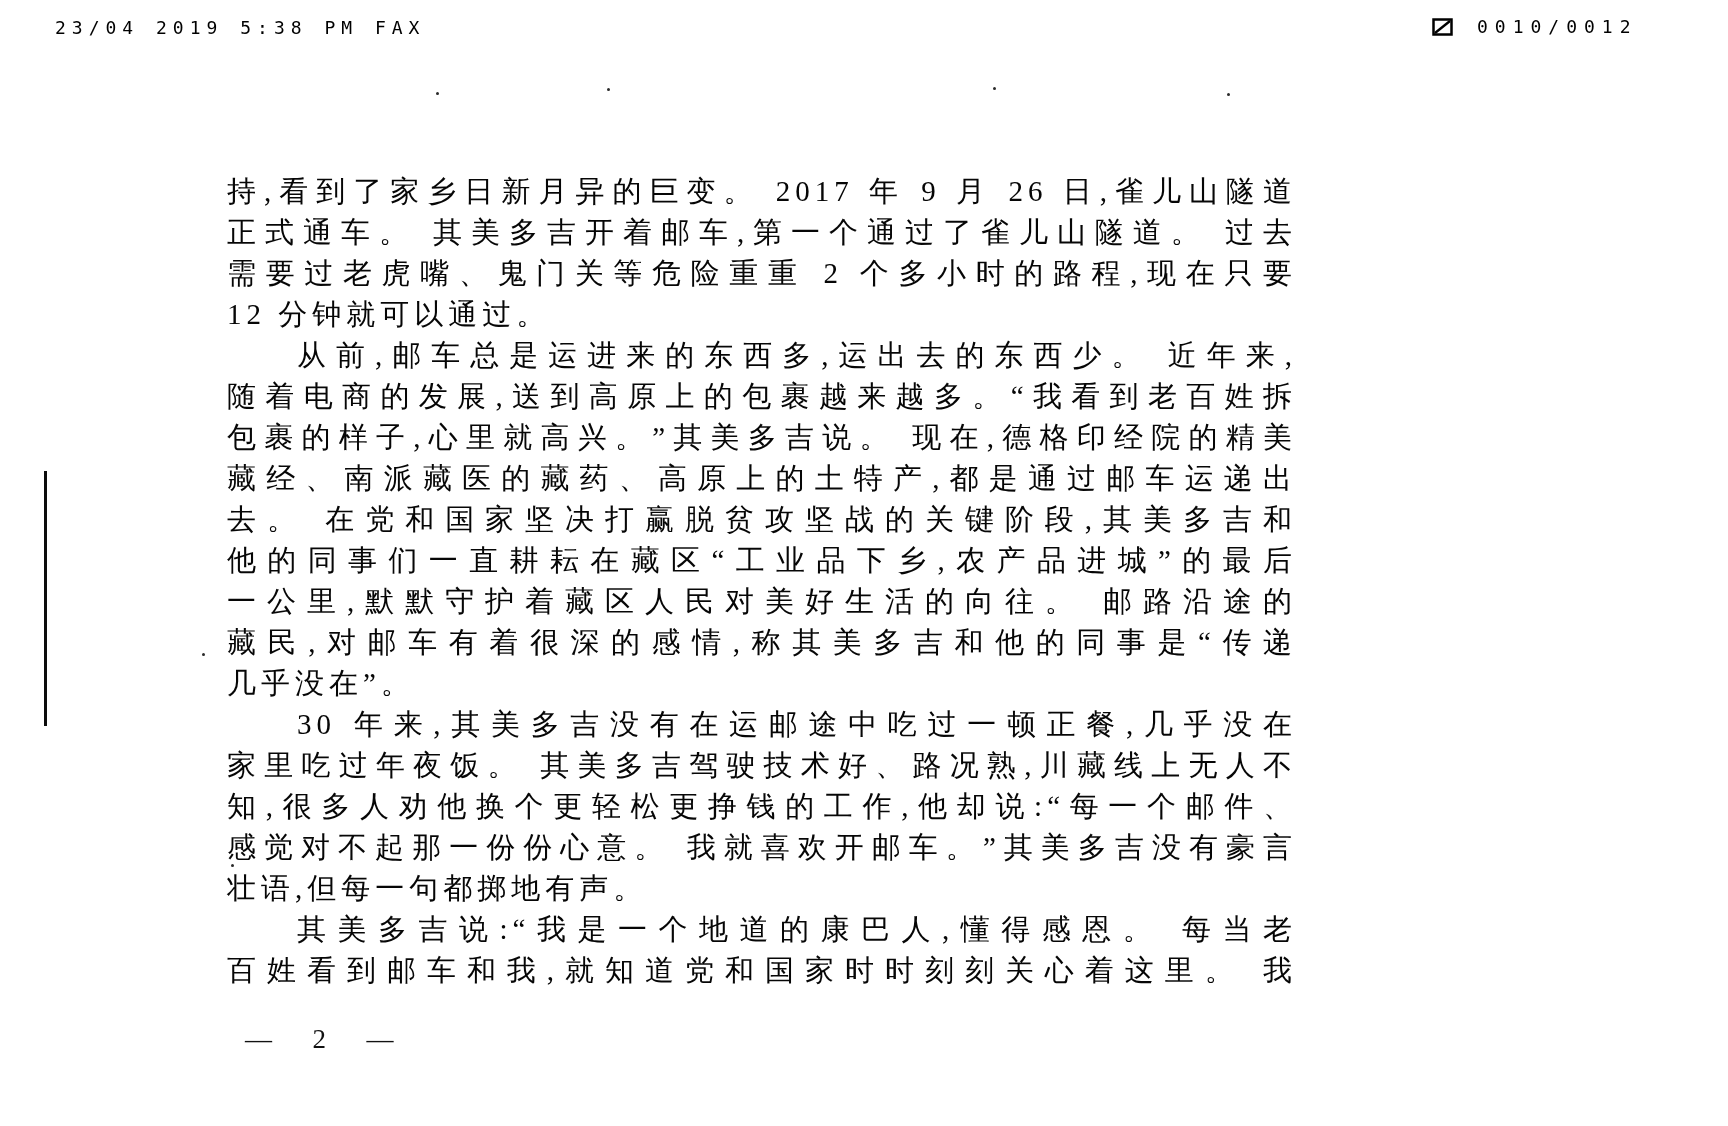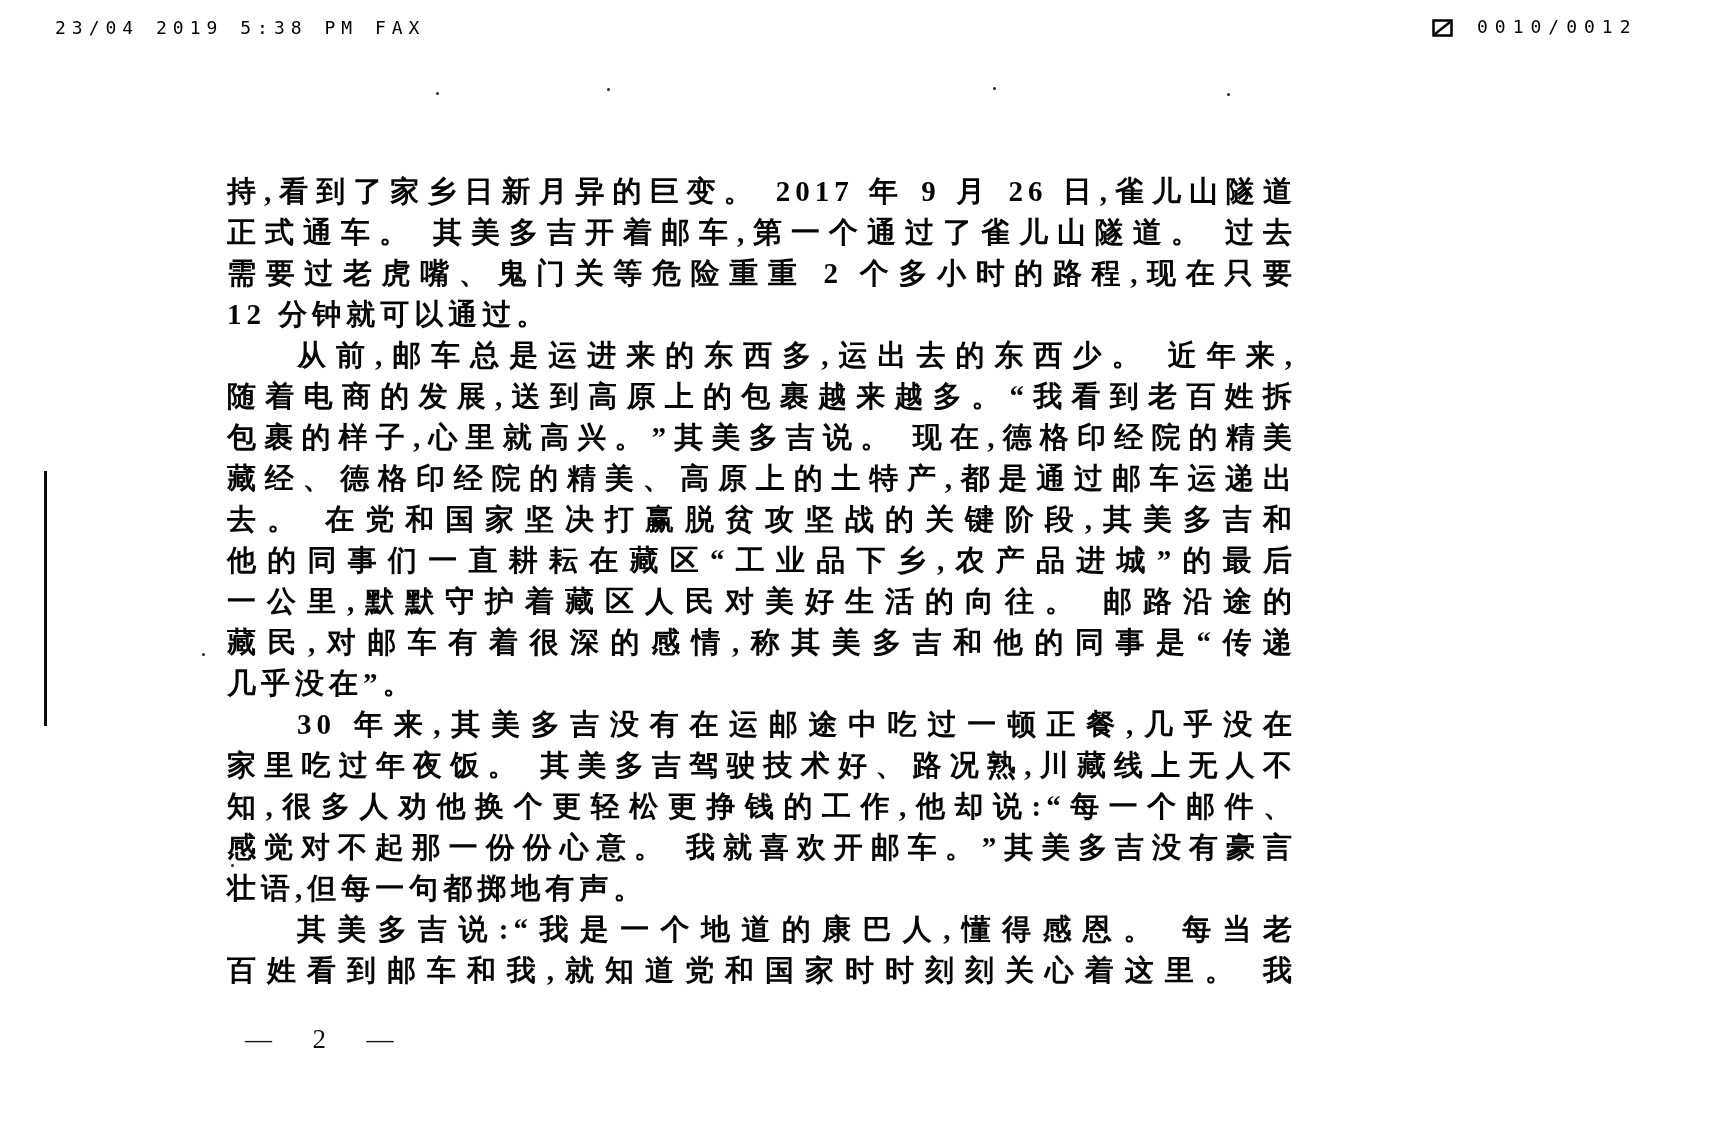--- a/index.html
+++ b/index.html
@@ -31,39 +31,38 @@
   .fax-timestamp {
     position: absolute;
     left: 55px; top: 1px;
     letter-spacing: 6px;
     white-space: pre;
   }
   .fax-counter-group {
     position: absolute;
     left: 1432px; top: 0px;
     display: flex;
-    align-items: flex-end;
+    align-items: center;
     gap: 24px;
   }
   .fax-page-icon {
     width: 21px; height: 18px;
     display: inline-block;
   }
   .fax-page-counter {
     letter-spacing: 7px;
     white-space: pre;
   }
 
   
   .text-block {
     position: absolute;
     left: 227px;
     top: 155px;
     width: 1070px;
-    font-weight: bold;
   }
   .ln {
     height: 41px;
     line-height: 41px;
     font-size: 29px;
     letter-spacing: 5px;
     white-space: normal;
     text-align: justify;
     text-align-last: justify;
     color: #060606;
@@ -125,21 +124,21 @@
       <div class="ln">持,看到了家乡日新月异的巨变。 2017 年 9 月 26 日,雀儿山隧道</div>
       <div class="ln">正式通车。 其美多吉开着邮车,第一个通过了雀儿山隧道。 过去</div>
       <div class="ln">需要过老虎嘴、鬼门关等危险重重 2 个多小时的路程,现在只要</div>
       <div class="ln endline">12 分钟就可以通过。</div>
     </div>
 
     <div>
       <div class="ln indent">从前,邮车总是运进来的东西多,运出去的东西少。 近年来,</div>
       <div class="ln">随着电商的发展,送到高原上的包裹越来越多。“我看到老百姓拆</div>
       <div class="ln">包裹的样子,心里就高兴。”其美多吉说。 现在,德格印经院的精美</div>
-      <div class="ln">藏经、德格印经院的精美、高原上的土特产,都是通过邮车运递出</div>
+      <div class="ln">藏经、南派藏医的藏药、高原上的土特产,都是通过邮车运递出</div>
       <div class="ln">去。 在党和国家坚决打赢脱贫攻坚战的关键阶段,其美多吉和</div>
       <div class="ln">他的同事们一直耕耘在藏区“工业品下乡,农产品进城”的最后</div>
       <div class="ln">一公里,默默守护着藏区人民对美好生活的向往。 邮路沿途的</div>
       <div class="ln">藏民,对邮车有着很深的感情,称其美多吉和他的同事是“传递</div>
       <div class="ln endline">几乎没在”。</div>
     </div>
 
     <div>
       <div class="ln indent">30 年来,其美多吉没有在运邮途中吃过一顿正餐,几乎没在</div>
       <div class="ln">家里吃过年夜饭。 其美多吉驾驶技术好、路况熟,川藏线上无人不</div>

